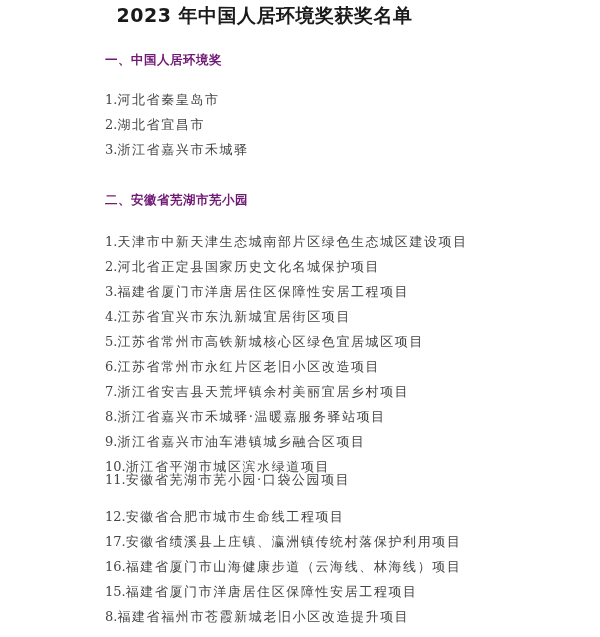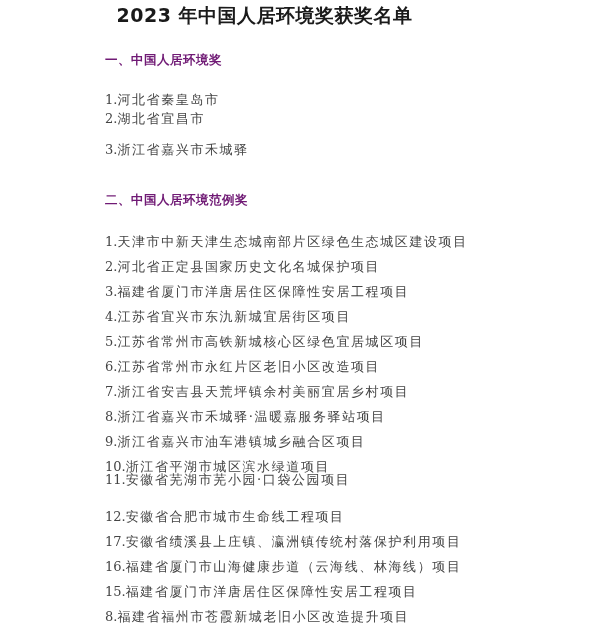--- a/index.html
+++ b/index.html
@@ -11,24 +11,24 @@
 </style>
 </head>
 <body>
 
 <div>
   <div class="title">2023 年中国人居环境奖获奖名单</div>
 
   <div class="heading" style="top:52px">一、中国人居环境奖</div>
 
   <div class="item" style="top:92px"><span class="num">1.</span><span>河北省秦皇岛市</span></div>
-  <div class="item" style="top:111px"><span class="num">2.</span><span>湖北省宜昌市</span></div>
+  <div class="item" style="top:117px"><span class="num">2.</span><span>湖北省宜昌市</span></div>
   <div class="item" style="top:142px"><span class="num">3.</span><span>浙江省嘉兴市禾城驿</span></div>
 
-  <div class="heading" style="top:192px">二、中国人居环境范例奖</div>
+  <div class="heading" style="top:192px">二、安徽省芜湖市芜小园</div>
 
   <div class="item" style="top:234px"><span class="num">1.</span><span>天津市中新天津生态城南部片区绿色生态城区建设项目</span></div>
   <div class="item" style="top:259px"><span class="num">2.</span><span>河北省正定县国家历史文化名城保护项目</span></div>
   <div class="item" style="top:284px"><span class="num">3.</span><span>福建省厦门市洋唐居住区保障性安居工程项目</span></div>
   <div class="item" style="top:309px"><span class="num">4.</span><span>江苏省宜兴市东氿新城宜居街区项目</span></div>
   <div class="item" style="top:334px"><span class="num">5.</span><span>江苏省常州市高铁新城核心区绿色宜居城区项目</span></div>
   <div class="item" style="top:359px"><span class="num">6.</span><span>江苏省常州市永红片区老旧小区改造项目</span></div>
   <div class="item" style="top:384px"><span class="num">7.</span><span>浙江省安吉县天荒坪镇余村美丽宜居乡村项目</span></div>
   <div class="item" style="top:409px"><span class="num">8.</span><span>浙江省嘉兴市禾城驿·温暖嘉服务驿站项目</span></div>
   <div class="item" style="top:434px"><span class="num">9.</span><span>浙江省嘉兴市油车港镇城乡融合区项目</span></div>

